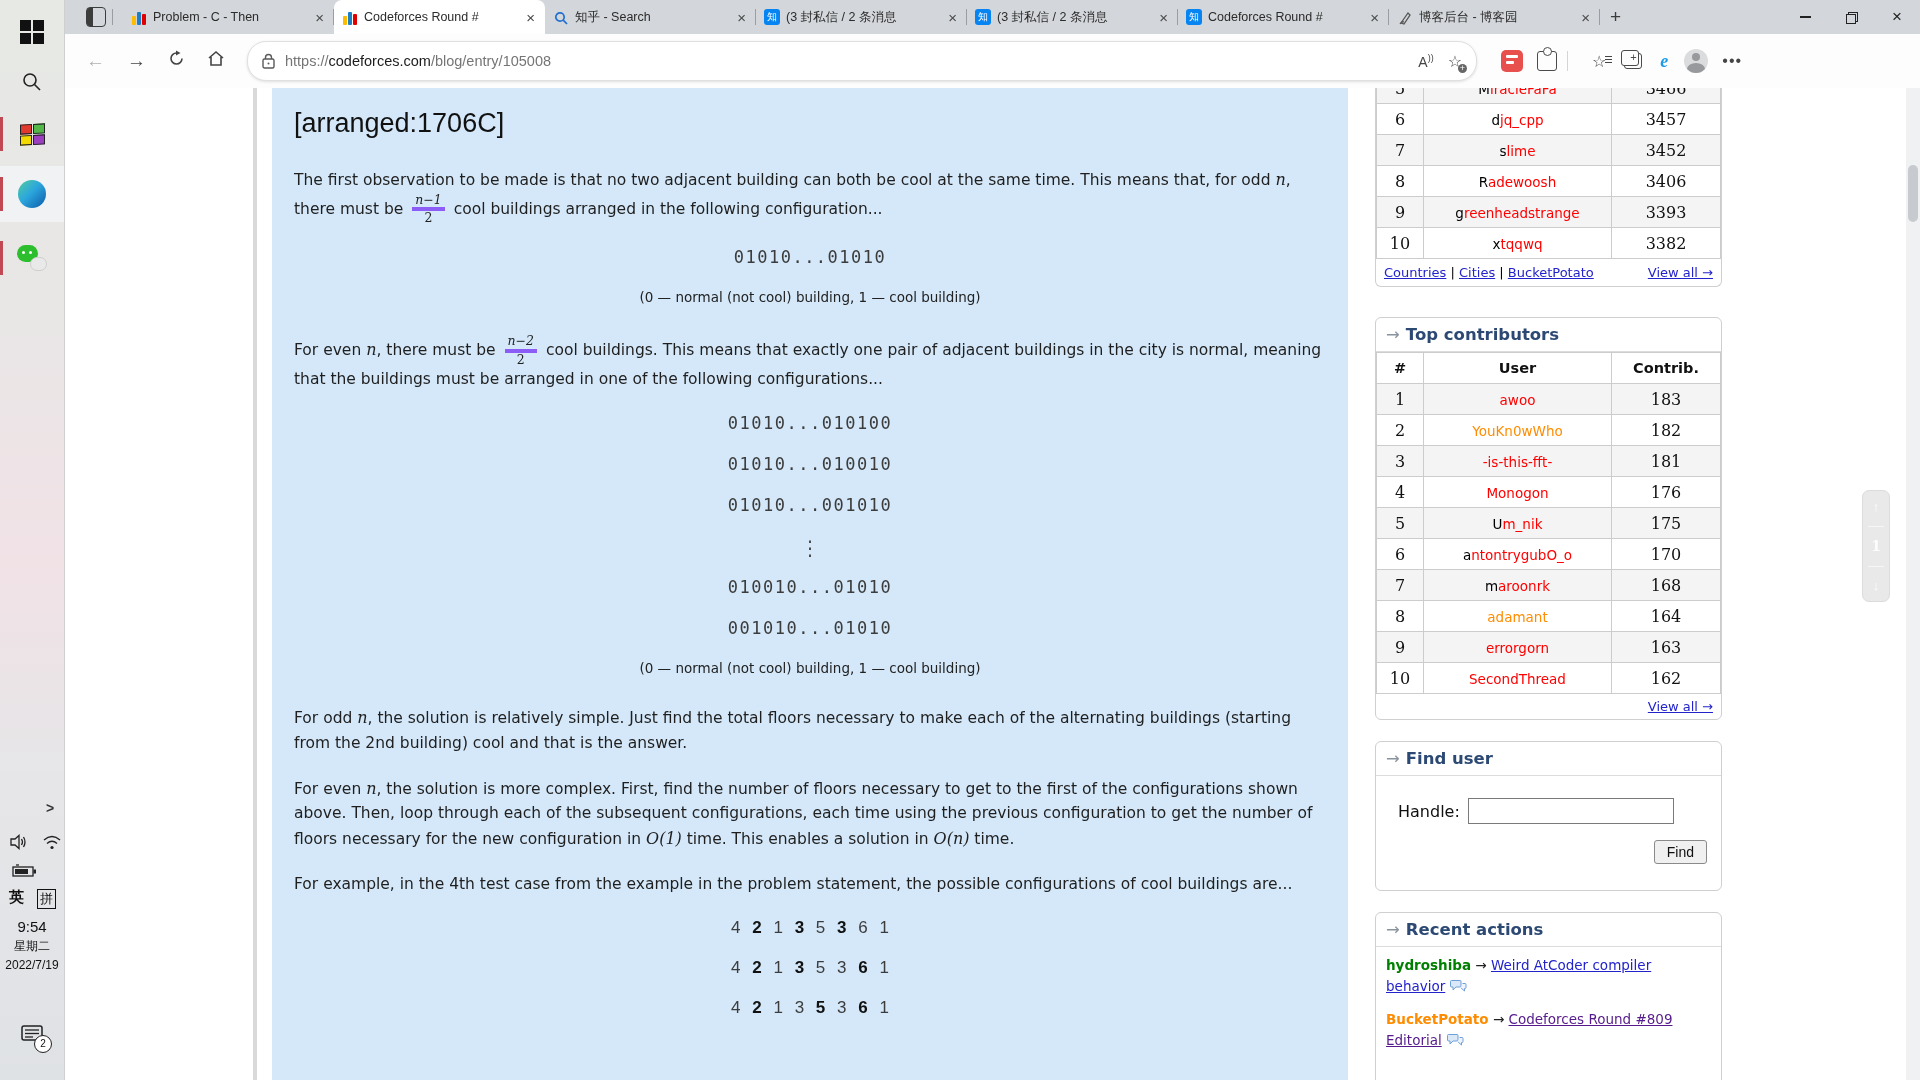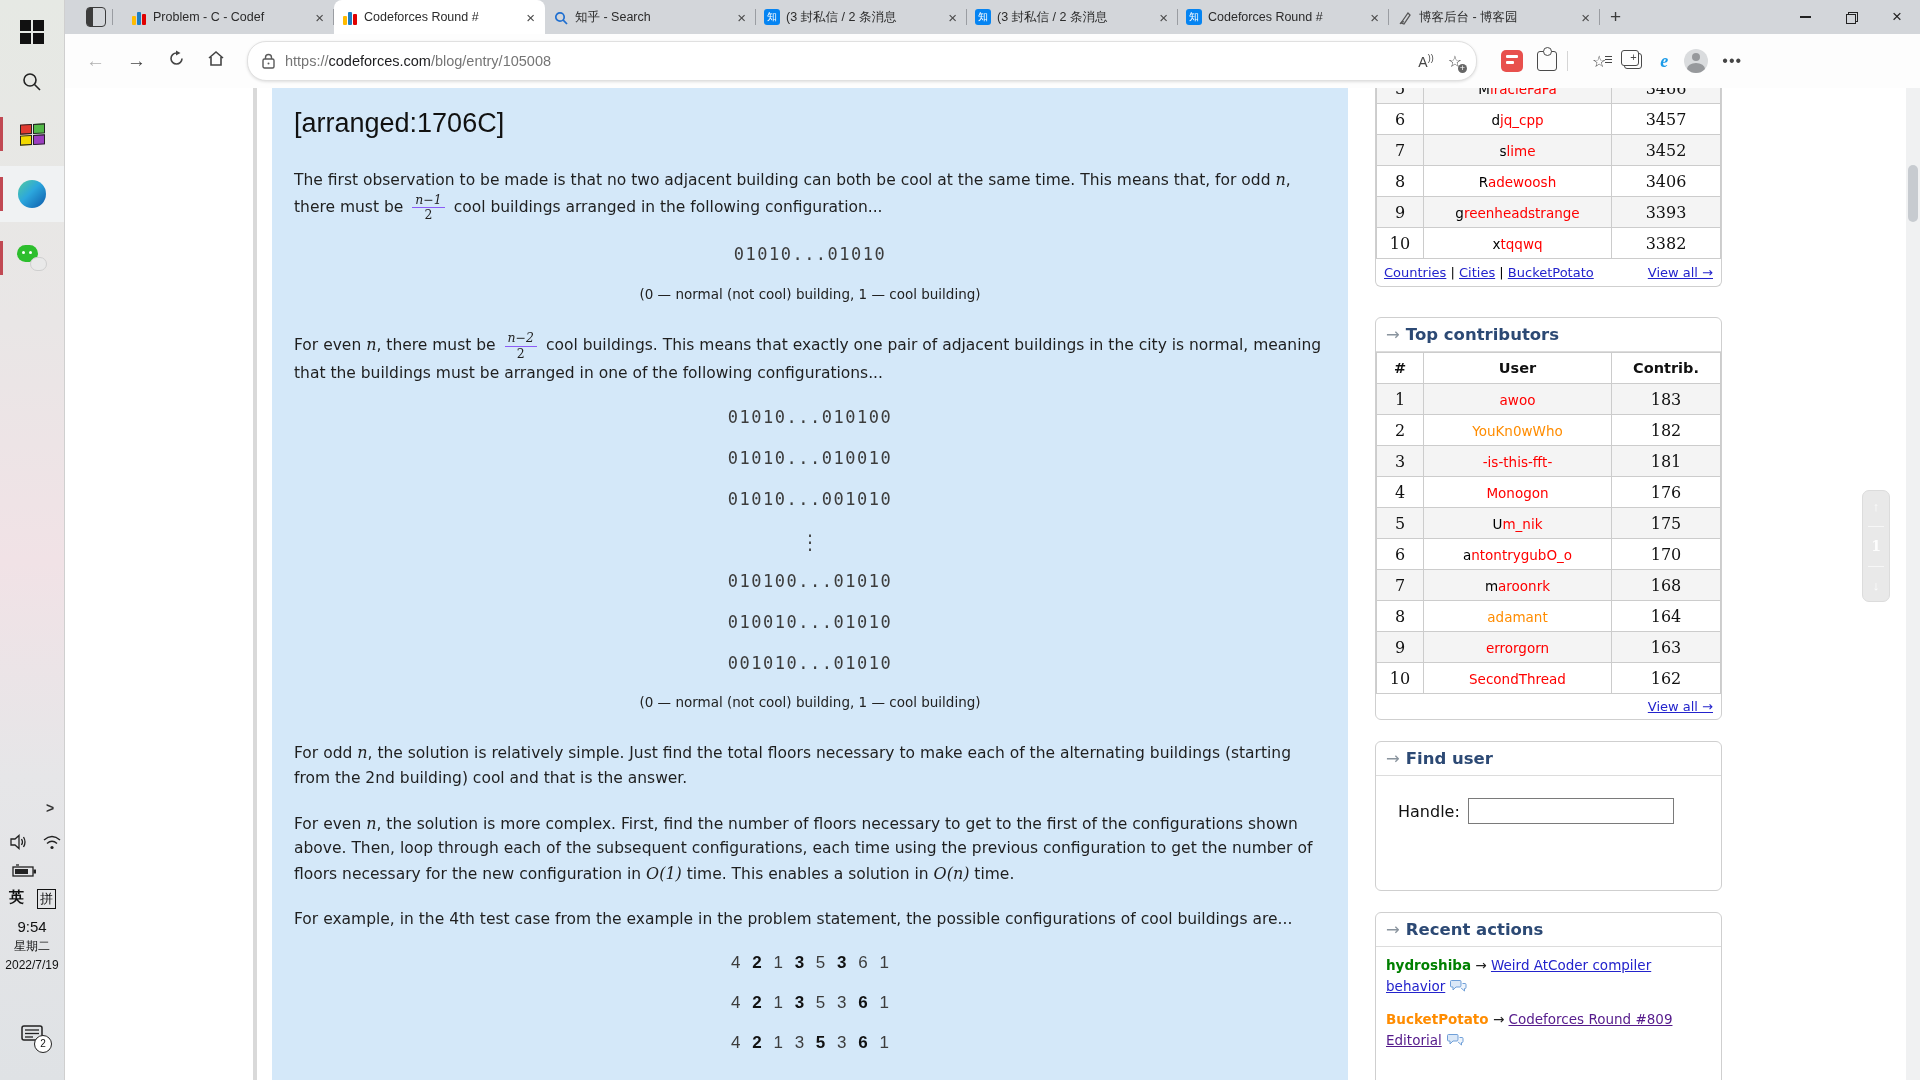--- a/index.html
+++ b/index.html
@@ -95,21 +95,21 @@
   .dots{margin:0 16px 0 14px;font-size:16px;color:#454545;letter-spacing:1px;}
 
   
   .page{position:absolute;left:0;right:0;top:88px;bottom:0;background:#fff;overflow:hidden;}
   .vline{position:absolute;left:189px;top:0;bottom:0;width:4px;background:#d9d9d9;}
   .post{position:absolute;left:208px;top:0;bottom:0;width:1076px;background:#d4e8f9;box-sizing:border-box;padding:10px 22px 0;color:#1f1f1f;font-family:"DejaVu Sans",sans-serif;font-size:15.5px;line-height:1.6;}
   .post h1{font-family:"Liberation Sans",sans-serif;font-weight:400;font-size:27px;color:#111;margin:4px 0 22px;}
   .post p{margin:0 0 20px;}
   .mi{font-family:"DejaVu Serif",serif;font-style:italic;font-size:16px;}
   .frac{display:inline-flex;flex-direction:column;vertical-align:middle;text-align:center;font-size:12.5px;line-height:1.15;margin:0 4px;font-family:"DejaVu Serif",serif;}
-  .frac .fnum{border-bottom:1px solid #8b5cf6;padding:0 3px;font-style:italic;}
+  .frac .fnum{border-bottom:4px solid #8b5cf6;padding:0 3px;font-style:italic;}
   .frac .fden{padding:0 3px;}
   .codeblock{margin:18px 0 6px;}
   .codeline{font-family:"DejaVu Sans Mono",monospace;font-size:17px;color:#3c3c3c;text-align:center;letter-spacing:1.5px;margin:0 0 18px;line-height:1.35;}
   .vdots{text-align:center;margin:2px 0 20px;}
   .vdots span{display:block;line-height:7px;font-size:15px;font-family:"DejaVu Sans Mono",monospace;color:#3c3c3c;}
   .cap{text-align:center;font-size:13.5px;color:#222;margin:0 0 26px;}
   .numrow{font-family:Liberation Sans, sans-serif;font-size:17px;color:#3c3c3c;text-align:center;word-spacing:7px;margin:0 0 17px;line-height:1.35;}
   .numrow b{color:#111;}
 
   
@@ -240,21 +240,21 @@
       <div class="tab-divider"></div>
       <div class="tab-strip" id="tab-strip">
           <div class="tab">
             <span class="favicon">
               <span class="fav-cf">
                 <i></i>
                 <i></i>
                 <i></i>
               </span>
             </span>
-            <span class="title">Problem - C - Codef</span>
+            <span class="title">Problem - C - Then</span>
             <span class="close">×</span>
           </div>
           <div class="tab active">
             <span class="favicon">
               <span class="fav-cf">
                 <i></i>
                 <i></i>
                 <i></i>
               </span>
             </span>
@@ -366,21 +366,20 @@
             <div class="codeline">01010...010100</div>
             <div class="codeline">01010...010010</div>
             <div class="codeline">01010...001010</div>
           </div>
         <div class="vdots">
             <span>.</span>
             <span>.</span>
             <span>.</span>
           </div>
         <div class="codeblock" id="code3">
-            <div class="codeline">010100...01010</div>
             <div class="codeline">010010...01010</div>
             <div class="codeline">001010...01010</div>
           </div>
         <div class="cap">(0 — normal (not cool) building, 1 — cool building)</div>
         <p><span>For odd </span><span class="mi">n</span><span>, the solution is relatively simple. Just find the total floors necessary to make each of the alternating buildings (starting from the 2nd building) cool and that is the answer.</span></p>
         <p><span>For even </span><span class="mi">n</span><span>, the solution is more complex. First, find the number of floors necessary to get to the first of the configurations shown above. Then, loop through each of the subsequent configurations, each time using the previous configuration to get the number of floors necessary for the new configuration in </span><span class="mi">O(1)</span><span> time. This enables a solution in </span><span class="mi">O(n)</span><span> time.</span></p>
         <p>For example, in the 4th test case from the example in the problem statement, the possible configurations of cool buildings are...</p>
         <div id="numrows">
             <div class="numrow"><span>4</span> <b>2</b> <span>1</span> <b>3</b> <span>5</span> <b>3</b> <span>6</span> <span>1</span></div>
             <div class="numrow"><span>4</span> <b>2</b> <span>1</span> <b>3</b> <span>5</span> <span>3</span> <b>6</b> <span>1</span></div>
@@ -494,20 +493,21 @@
         </table>
         <div class="viewall"><a href="#">View all →</a></div>
       </div>
 
       <div class="sbox" style="top:653px;height:150px">
         <div class="cap-hd"><span class="cap-arrow">→</span><span>Find user</span></div>
         <div class="findrow">
           <label>Handle:</label>
           <input type="text" style="">
         </div>
+        <div class="findbtnrow"><button>Find</button></div>
       </div>
 
       <div class="sbox" style="top:824px;height:300px">
         <div class="cap-hd"><span class="cap-arrow">→</span><span>Recent actions</span></div>
         <div id="recent-list">
             <div class="ritem"><span class="ruser" style="color: rgb(0, 128, 0);">hydroshiba</span><span> → </span><a class="rlink" href="#" style="color: rgb(35, 35, 204);">Weird AtCoder compiler behavior</a><span class="cmt"><svg width="17" height="14" viewBox="0 0 17 14">
                   <path d="M1.5 1.5 h8.5 a1 1 0 0 1 1 1 v4.5 a1 1 0 0 1 -1 1 h-4 l-3 3 v-3 h-1.5 a1 1 0 0 1 -1 -1 v-4.5 a1 1 0 0 1 1 -1 z" fill="#dbe8f7" stroke="#6f9fd8" stroke-width="1"></path>
                   <path d="M12.5 4.5 h2.5 a1 1 0 0 1 1 1 v3 a1 1 0 0 1 -1 1 h-0.5 v2.5 l-2.8 -2.5 h-0.7" fill="#eef4fb" stroke="#6f9fd8" stroke-width="1"></path>
                 </svg></span></div>
             <div class="ritem"><span class="ruser" style="color: rgb(255, 140, 0);">BucketPotato</span><span> → </span><a class="rlink" href="#" style="color: rgb(85, 26, 139);">Codeforces Round #809 Editorial</a><span class="cmt"><svg width="17" height="14" viewBox="0 0 17 14">

